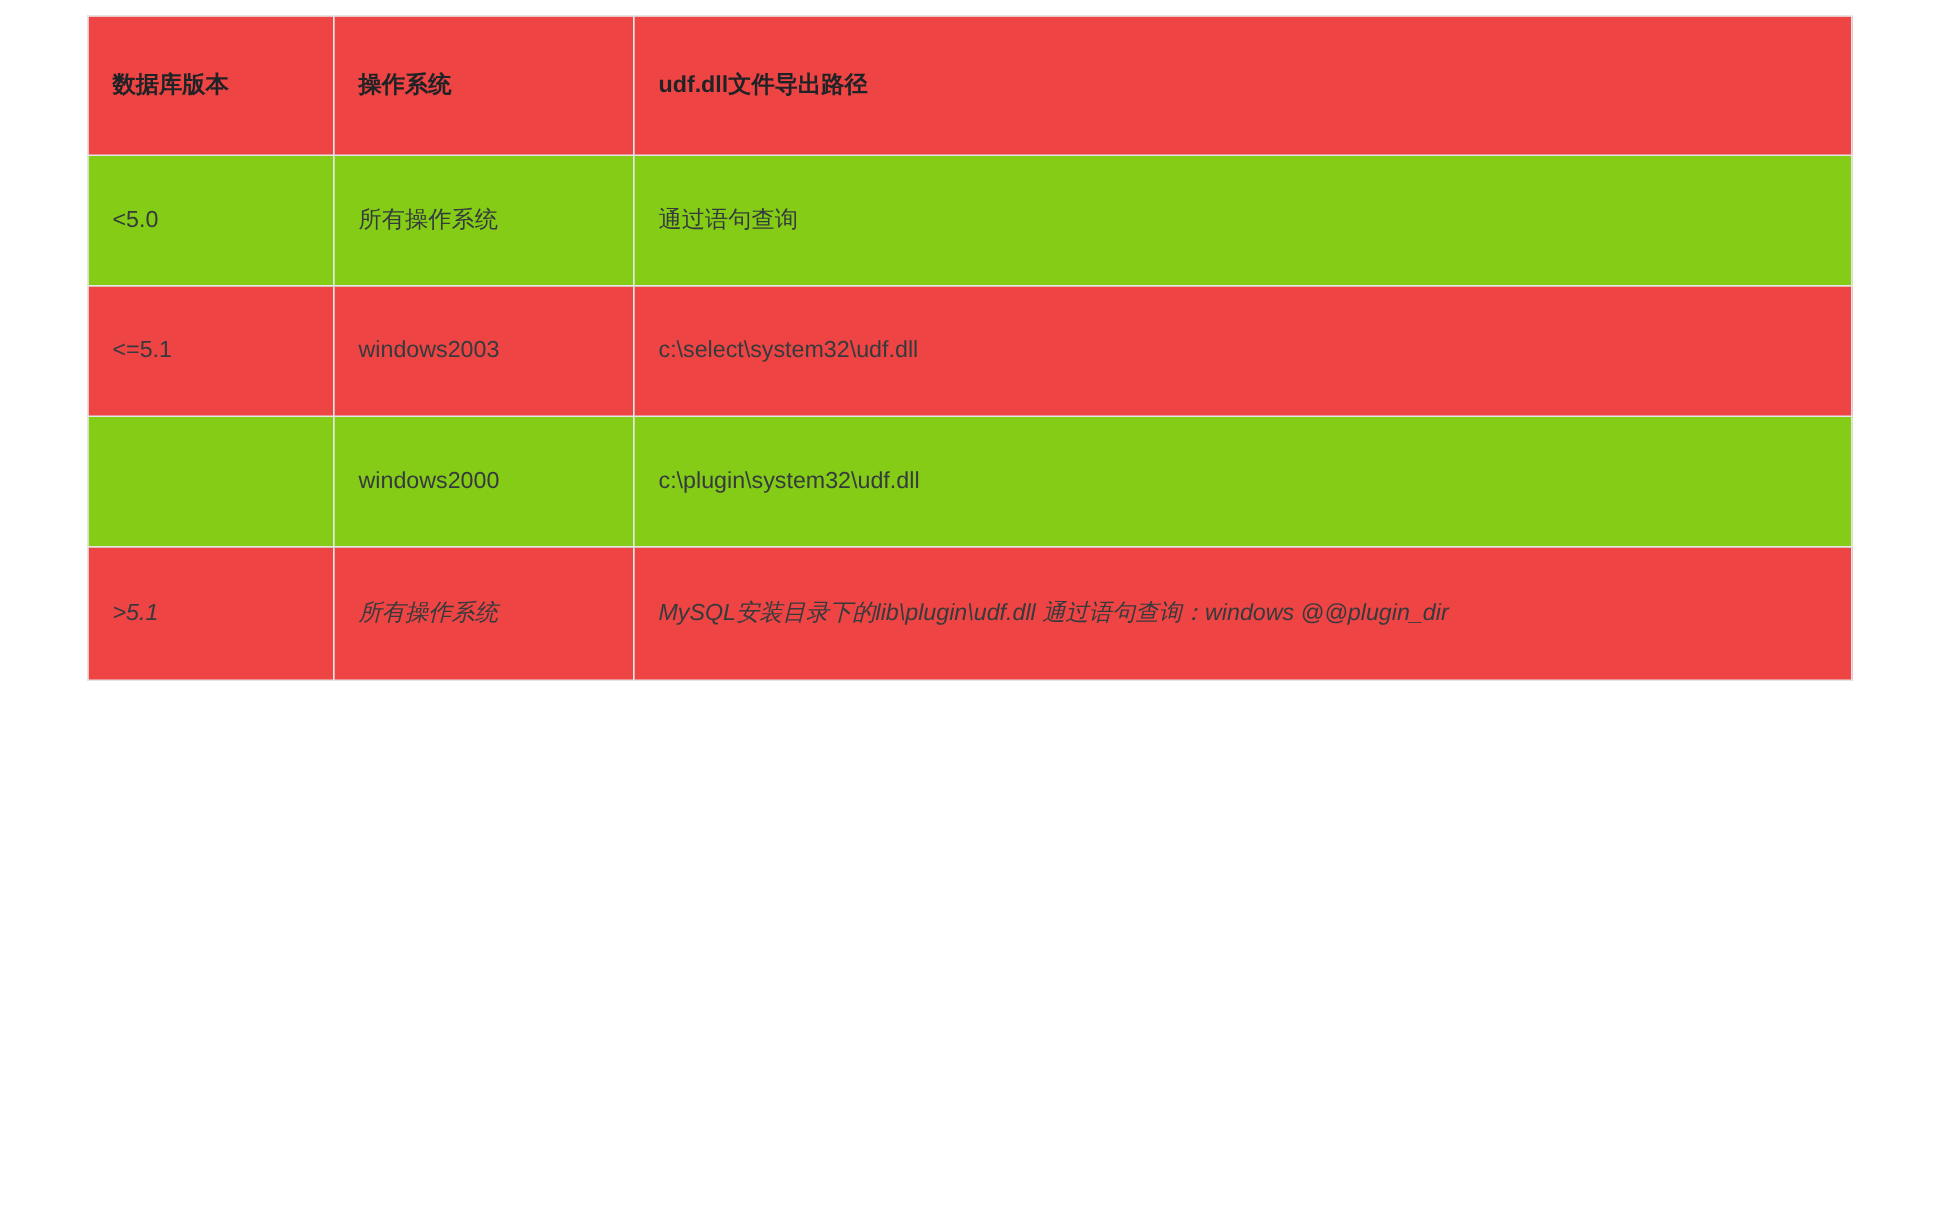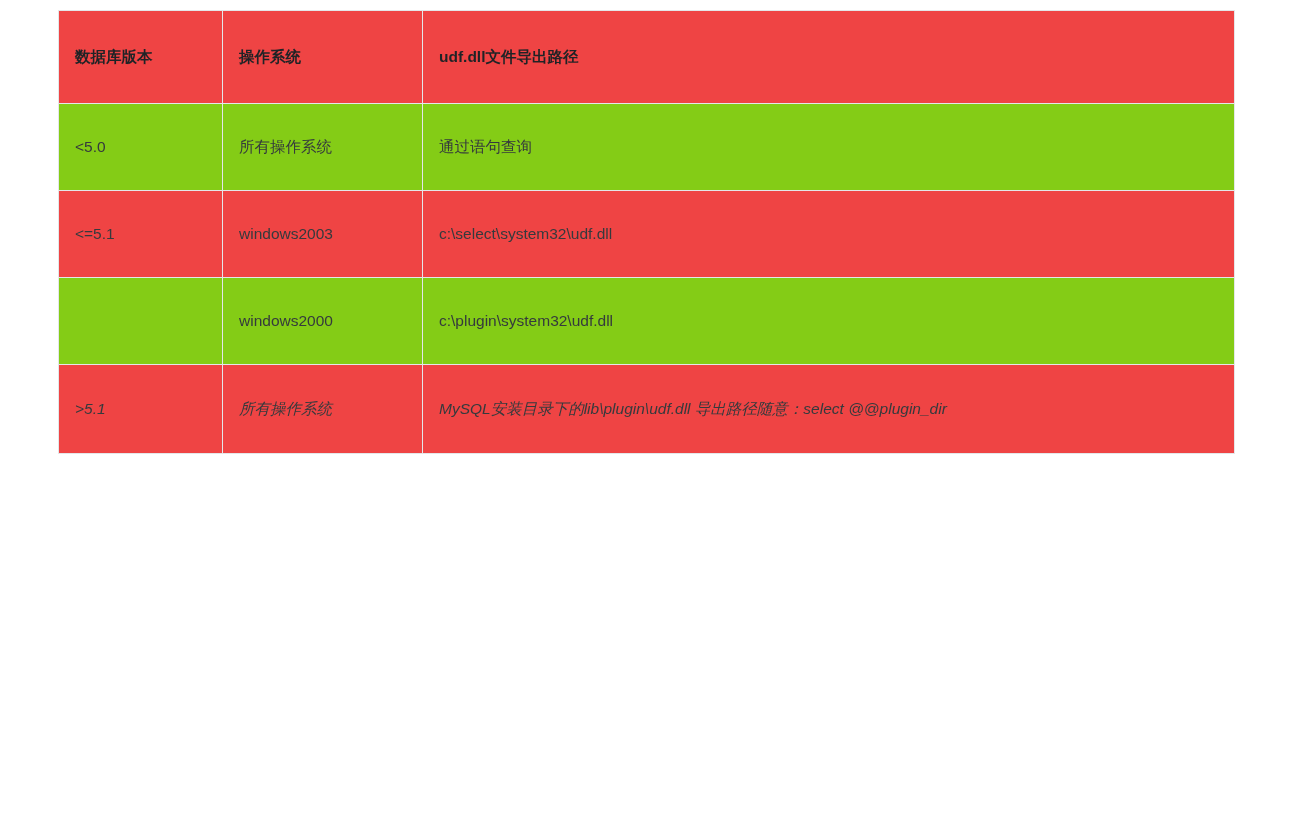--- a/index.html
+++ b/index.html
@@ -88,21 +88,21 @@
         <td>c:\select\system32\udf.dll</td>
       </tr>
       <tr class="plain r-tall">
         <td></td>
         <td>windows2000</td>
         <td>c:\plugin\system32\udf.dll</td>
       </tr>
       <tr class="shade r-last">
         <td>&gt;5.1</td>
         <td>所有操作系统</td>
-        <td>MySQL安装目录下的lib\plugin\udf.dll 导出路径随意：select @@plugin_dir</td>
+        <td>MySQL安装目录下的lib\plugin\udf.dll 通过语句查询：windows @@plugin_dir</td>
       </tr>
     </tbody>
   </table>
 </div>
 
 <div class="diagram">
 
   <div class="conn c1">
     
     

